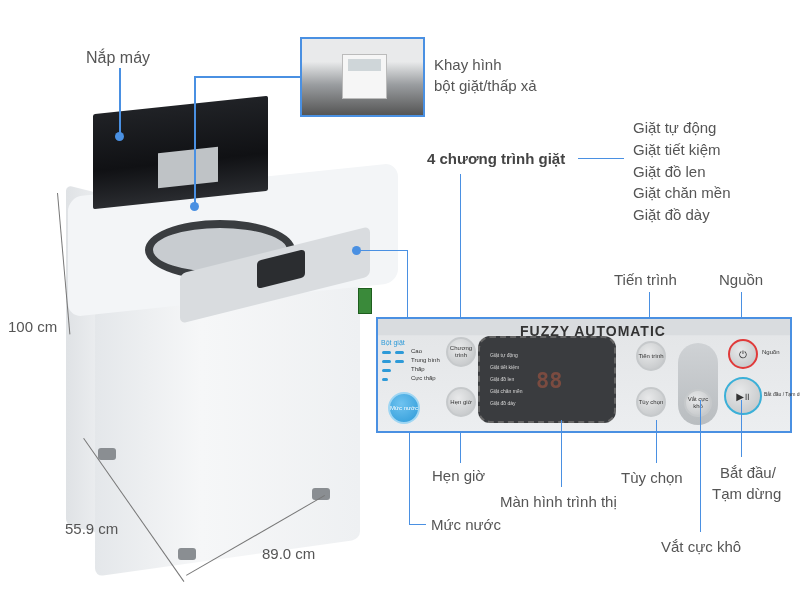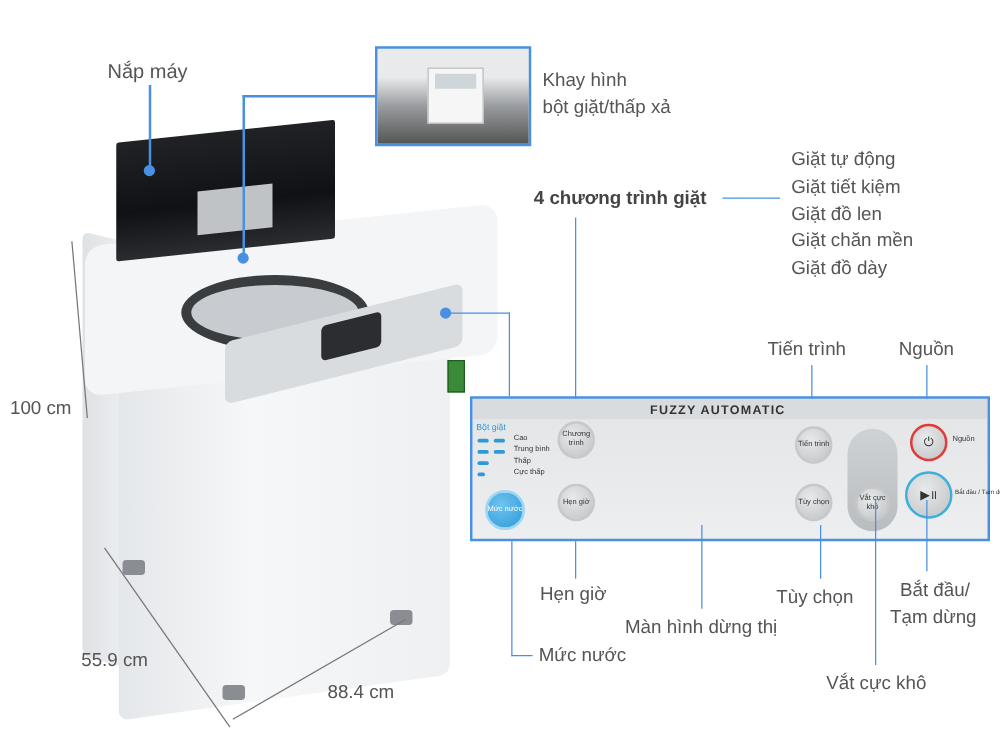--- a/index.html
+++ b/index.html
@@ -24,21 +24,21 @@
   .leg{position:absolute;width:18px;height:12px;background:#8a8e92;border-radius:3px}
   .sticker{position:absolute;left:358px;top:288px;width:14px;height:26px;background:#3a8a3a;border:1px solid #1e5e1e}
 
   
   .inset{position:absolute;left:300px;top:37px;width:125px;height:80px;border:2px solid #4a90e2;background:linear-gradient(180deg,#e9eaeb 0,#e9eaeb 30%,#9a9da0 60%,#555 100%);overflow:hidden}
   .inset .tray{position:absolute;left:40px;top:15px;width:45px;height:45px;background:#f6f6f6;border:1px solid #bbb}
   .inset .tray-slot{position:absolute;left:46px;top:20px;width:33px;height:12px;background:#cfd6d9}
 
   
   .panel{position:absolute;left:376px;top:317px;width:416px;height:116px;border:2px solid #4a90e2;background:linear-gradient(180deg,#d9dcdf 0,#d9dcdf 14%,#e4e6e8 15%,#eceef0 100%)}
-  .panel .fa{position:absolute;left:142px;top:4px;font-size:10px;font-weight:bold;color:#333;letter-spacing:1px}
+  .panel .fa{position:absolute;left:142px;top:4px;font-size:14px;font-weight:bold;color:#333;letter-spacing:1px}
   .btn{position:absolute;border-radius:50%;background:radial-gradient(circle at 40% 35%,#e8e9ea,#bfc2c4);border:2px solid #c6c9cb;display:flex;align-items:center;justify-content:center;font-size:6px;color:#333;text-align:center;line-height:7px}
   .btn.blue{background:radial-gradient(circle at 40% 35%,#6fc3f0,#2d9ad8);color:#fff;border-color:#9fd6f3}
   .btn.red{border:2px solid #e03a3a}
   .btn.cyan{border:2px solid #3bb0d8}
   .disp{position:absolute;left:100px;top:17px;width:138px;height:87px;border-radius:12px;background:#3a3c3f;border:2px dashed #666}
   .disp .seg{position:absolute;left:56px;top:30px;font-family:"DejaVu Sans Mono",monospace;font-size:22px;color:#7a4b40;font-weight:bold}
   .disp .txt{position:absolute;color:#d8d8d8;font-size:5px;line-height:6px;white-space:nowrap}
   .pill{position:absolute;left:300px;top:24px;width:40px;height:82px;border-radius:20px;background:linear-gradient(180deg,#cfd2d5,#b9bdc0)}
   .leds .l{position:absolute;height:3px;background:#2d9ad8;border-radius:2px}
   .ptxt{position:absolute;font-size:6px;color:#333;white-space:nowrap;line-height:7px}
@@ -57,21 +57,21 @@
 <div class="sticker"></div>
 <div class="leg" style="left:178px;top:548px"></div>
 <div class="leg" style="left:312px;top:488px"></div>
 <div class="leg" style="left:98px;top:448px"></div>
 
 <div class="dim" style="left:57px;top:193px;width:1px;height:142px;transform:rotate(-5deg)"></div>
 <div class="lbl" style="left:8px;top:318px">100 cm</div>
 <div class="dim" style="left:84px;top:438px;width:175px;height:1px;transform:rotate(55deg)"></div>
 <div class="lbl" style="left:65px;top:520px">55.9 cm</div>
 <div class="dim" style="left:186px;top:575px;width:160px;height:1px;transform:rotate(-30deg)"></div>
-<div class="lbl" style="left:262px;top:545px">88.4 cm</div>
+<div class="lbl" style="left:262px;top:545px">89.0 cm</div>
 
 <div class="lbl big" style="left:86px;top:49px">Nắp máy</div>
 <div class="line" style="left:119px;top:68px;width:2px;height:68px"></div>
 <div class="dot" style="left:115px;top:132px"></div>
 
 <div class="inset">
   <div class="tray"></div>
   <div class="tray-slot"></div>
 </div>
 <div class="line" style="left:194px;top:76px;width:106px;height:2px"></div>
@@ -111,20 +111,28 @@
   </div>
   <div class="ptxt" style="left:33px;top:29px">Cao</div>
   <div class="ptxt" style="left:33px;top:38px">Trung bình</div>
   <div class="ptxt" style="left:33px;top:47px">Thấp</div>
   <div class="ptxt" style="left:33px;top:56px">Cực thấp</div>
 
   <div class="btn blue" style="left:10px;top:73px;width:32px;height:32px">Mức nước</div>
   <div class="btn" style="left:68px;top:18px;width:30px;height:30px">Chương trình</div>
   <div class="btn" style="left:68px;top:68px;width:30px;height:30px">Hẹn giờ</div>
 
+  <div class="disp">
+    <div class="seg">88</div>
+    <div class="txt" style="left:10px;top:14px">Giặt tự động</div>
+    <div class="txt" style="left:10px;top:26px">Giặt tiết kiệm</div>
+    <div class="txt" style="left:10px;top:38px">Giặt đồ len</div>
+    <div class="txt" style="left:10px;top:50px">Giặt chăn mền</div>
+    <div class="txt" style="left:10px;top:62px">Giặt đồ dày</div>
+  </div>
 
   <div class="btn" style="left:258px;top:22px;width:30px;height:30px">Tiến trình</div>
   <div class="btn" style="left:258px;top:68px;width:30px;height:30px">Tùy chọn</div>
   <div class="pill"></div>
   <div class="btn" style="left:306px;top:70px;width:28px;height:28px">Vắt cực khô</div>
   <div class="btn red" style="left:350px;top:20px;width:30px;height:30px">
       <span style="font-size:10px">⏻</span>
     </div>
   <div class="ptxt" style="left:384px;top:30px">Nguồn</div>
   <div class="btn cyan" style="left:346px;top:58px;width:38px;height:38px">
@@ -134,21 +142,21 @@
 </div>
 
 <div class="line" style="left:409px;top:433px;width:1px;height:92px"></div>
 <div class="line" style="left:409px;top:524px;width:17px;height:1px"></div>
 <div class="lbl" style="left:431px;top:516px">Mức nước</div>
 
 <div class="line" style="left:460px;top:433px;width:1px;height:30px"></div>
 <div class="lbl" style="left:432px;top:467px">Hẹn giờ</div>
 
 <div class="line" style="left:561px;top:420px;width:1px;height:67px"></div>
-<div class="lbl" style="left:500px;top:493px">Màn hình dừng thị</div>
+<div class="lbl" style="left:500px;top:493px">Màn hình trình thị</div>
 
 <div class="line" style="left:656px;top:420px;width:1px;height:43px"></div>
 <div class="lbl" style="left:621px;top:469px">Tùy chọn</div>
 
 <div class="line" style="left:700px;top:400px;width:1px;height:132px"></div>
 <div class="lbl" style="left:661px;top:538px">Vắt cực khô</div>
 
 <div class="line" style="left:741px;top:400px;width:1px;height:57px"></div>
 <div class="lbl" style="left:720px;top:464px">Bắt đầu/</div>
 <div class="lbl" style="left:712px;top:485px">Tạm dừng</div>

